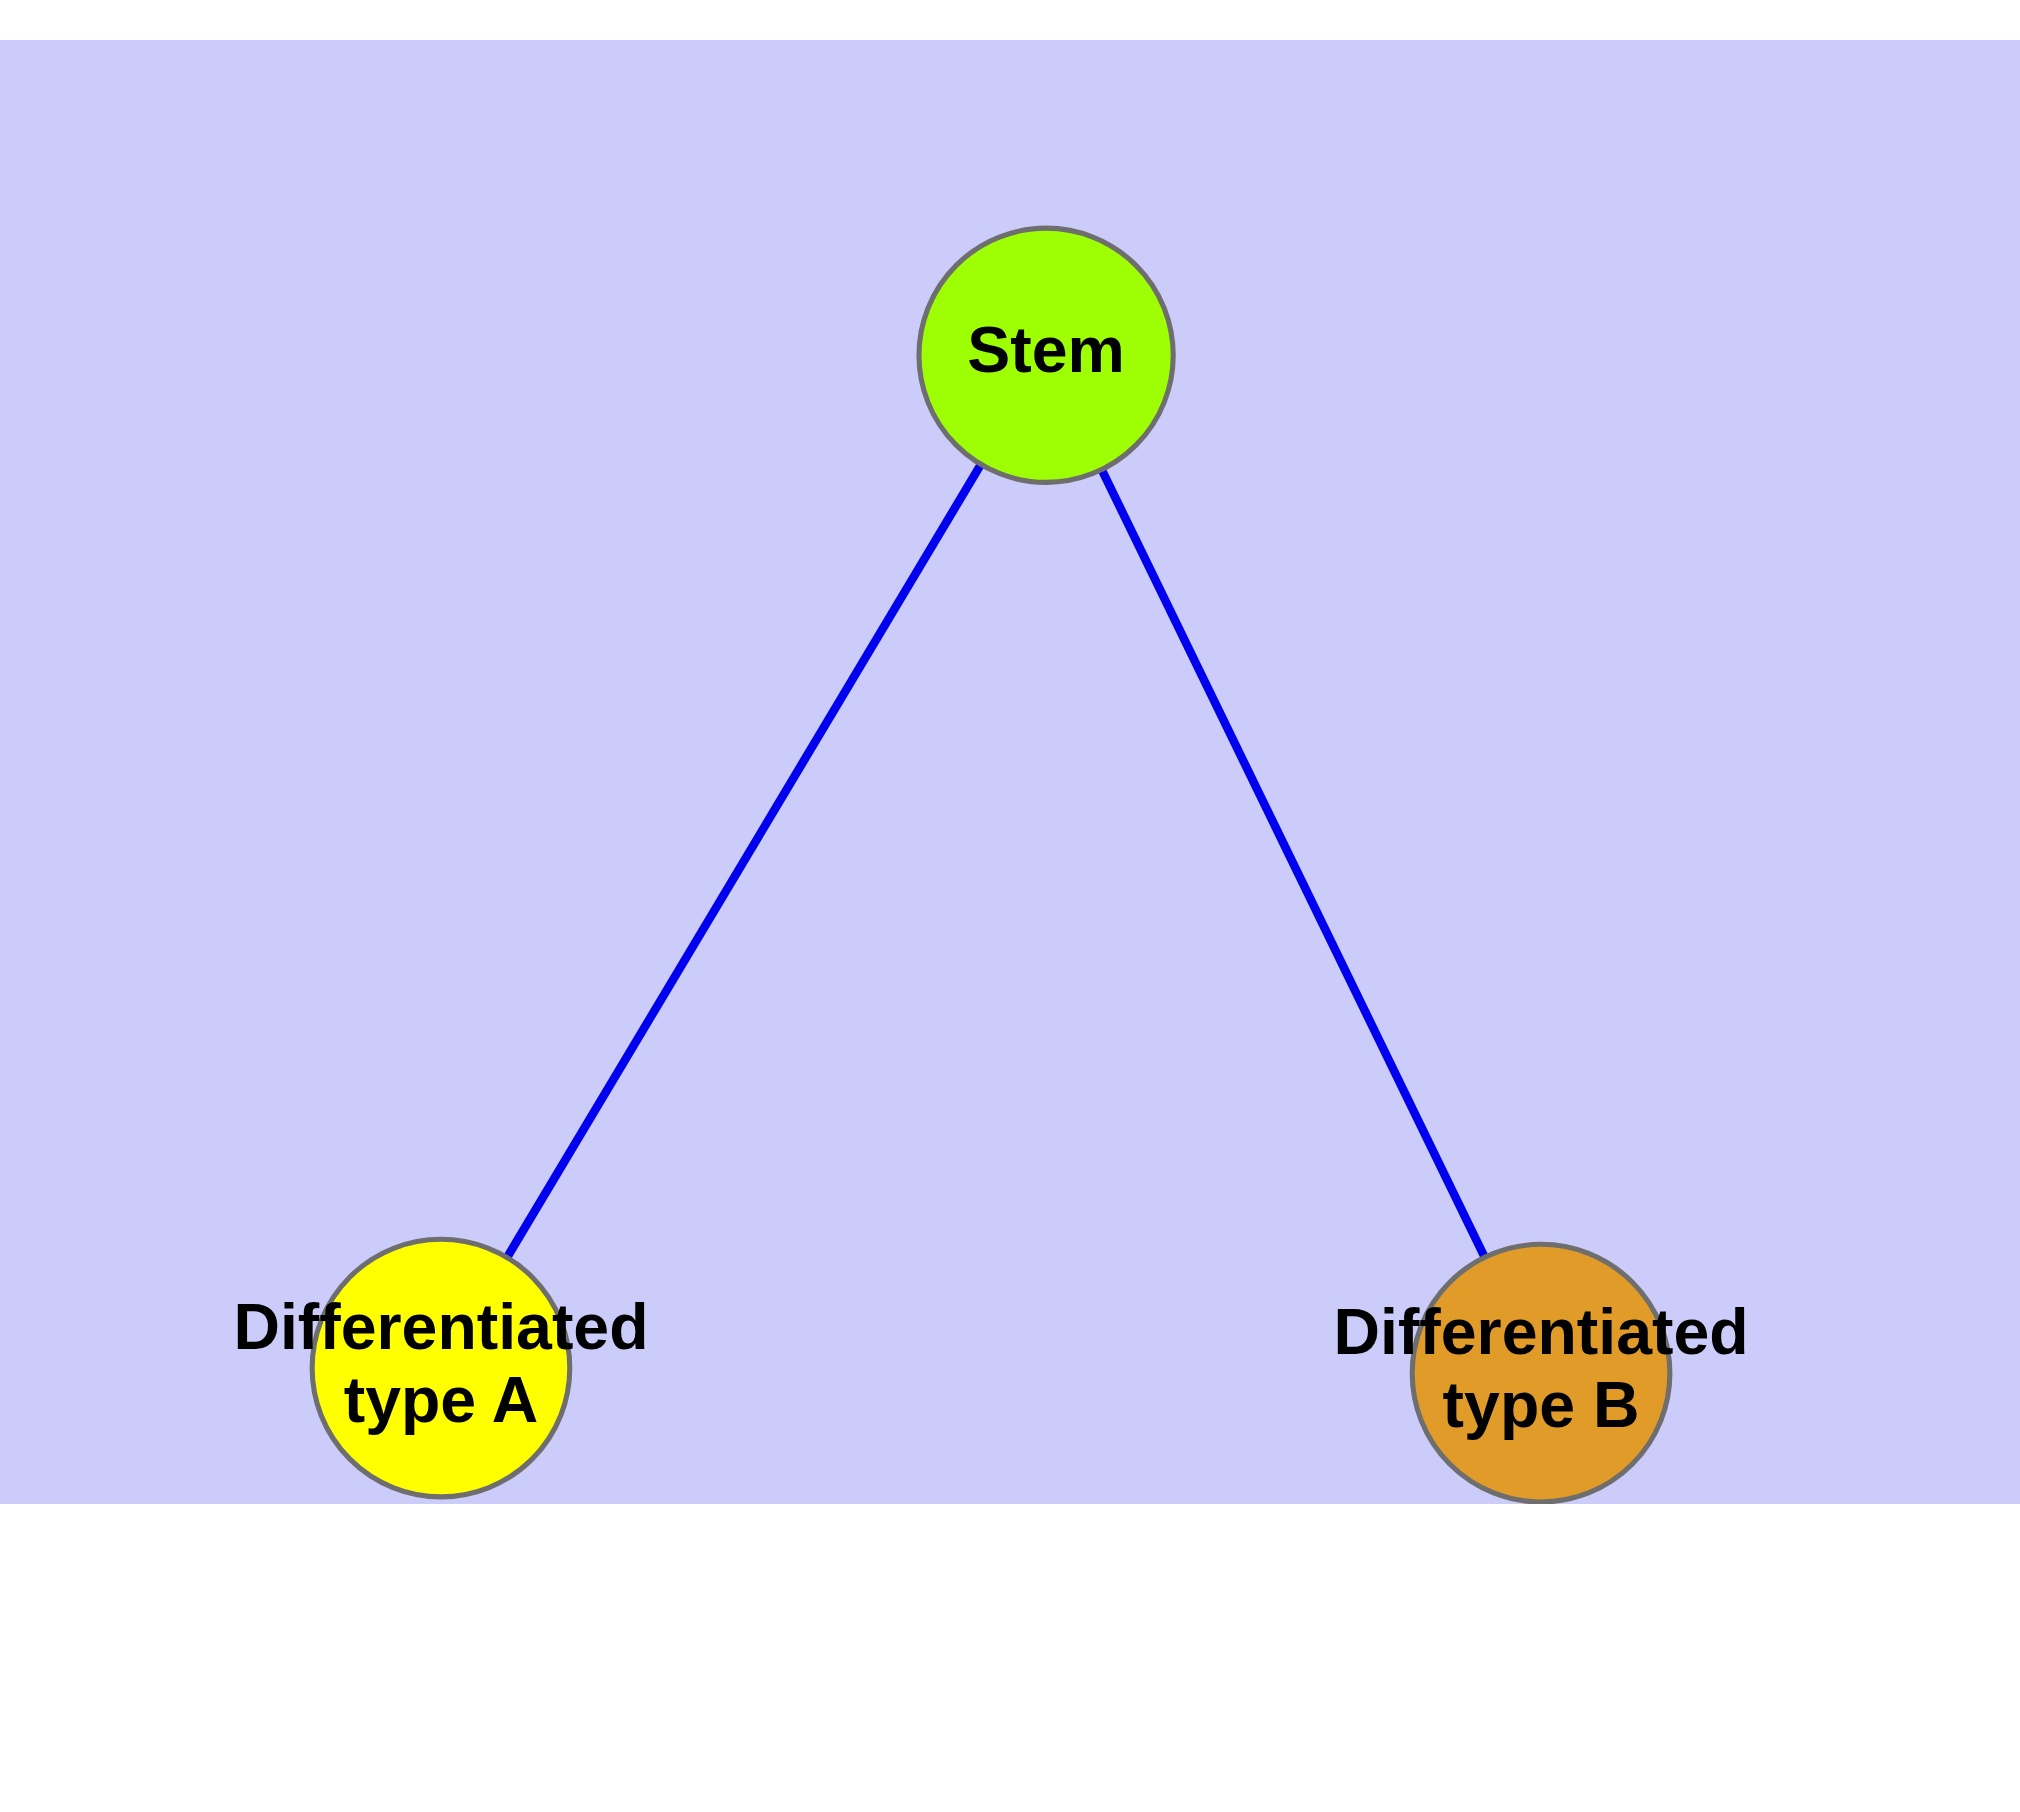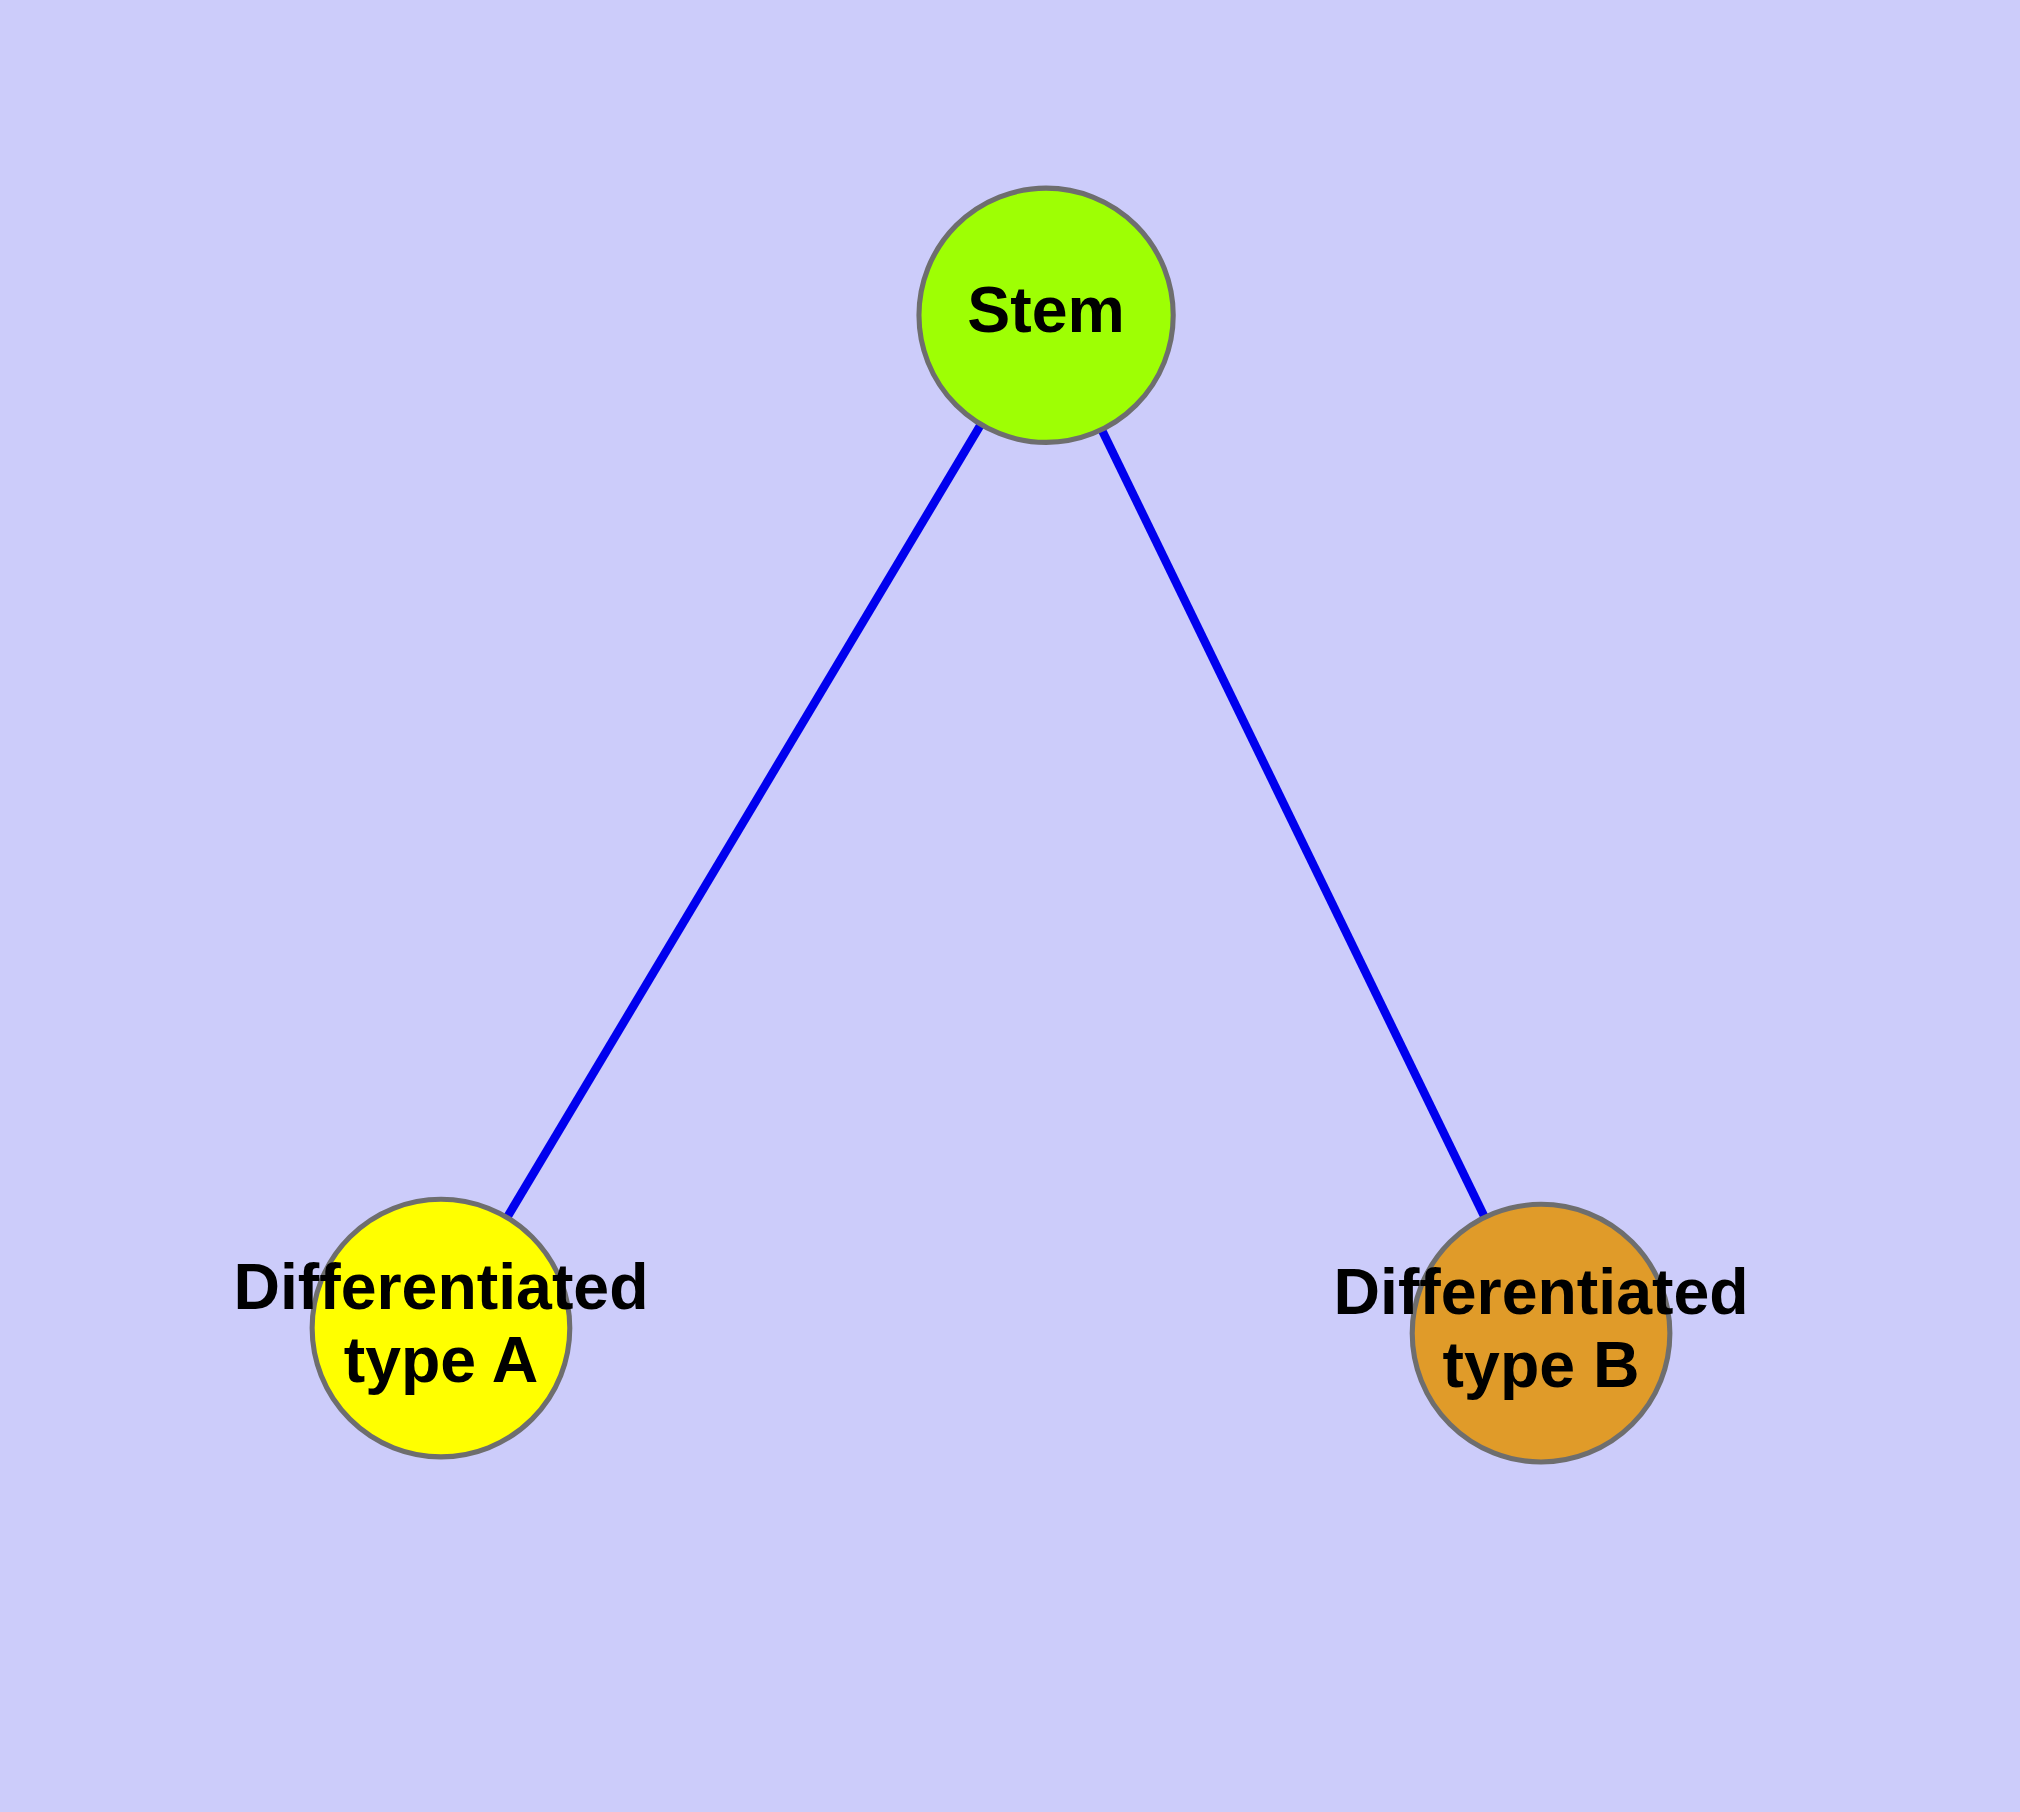--- a/index.html
+++ b/index.html
@@ -39,21 +39,21 @@
     font-weight: bold;
     fill: #000000;
     text-anchor: middle;
     dominant-baseline: middle;
     paint-order: normal;
   }
 </style>
 </head>
 <body>
 
-<div id="canvas" style="width: 2021px; height: 1812px; background: rgb(204, 204, 250);">
+<div id="canvas" style="width: 2021px; height: 1464px; background: rgb(204, 204, 250); margin-top: 40px;">
   <svg id="graph-svg" viewBox="0 0 2384 2138" style="width: 2021px; height: 1812px;">
 
     <g>
       <line class="edge-line" x1="1234" y1="372" x2="520" y2="1567" stroke="#0000ee" stroke-width="10"></line>
       <line class="edge-line" x1="1234" y1="372" x2="1818" y2="1573" stroke="#0000ee" stroke-width="10"></line>
     </g>
 
     <g>
 
       <g>

